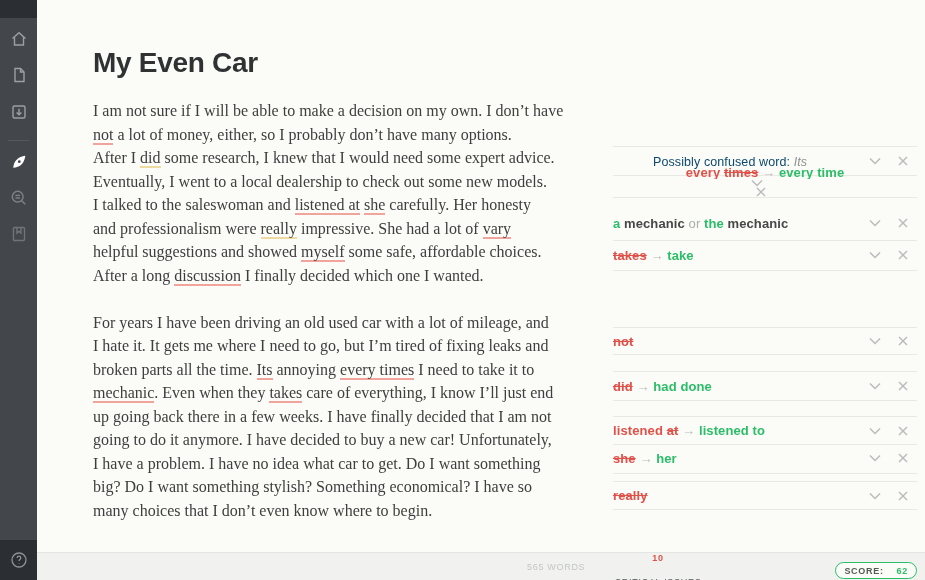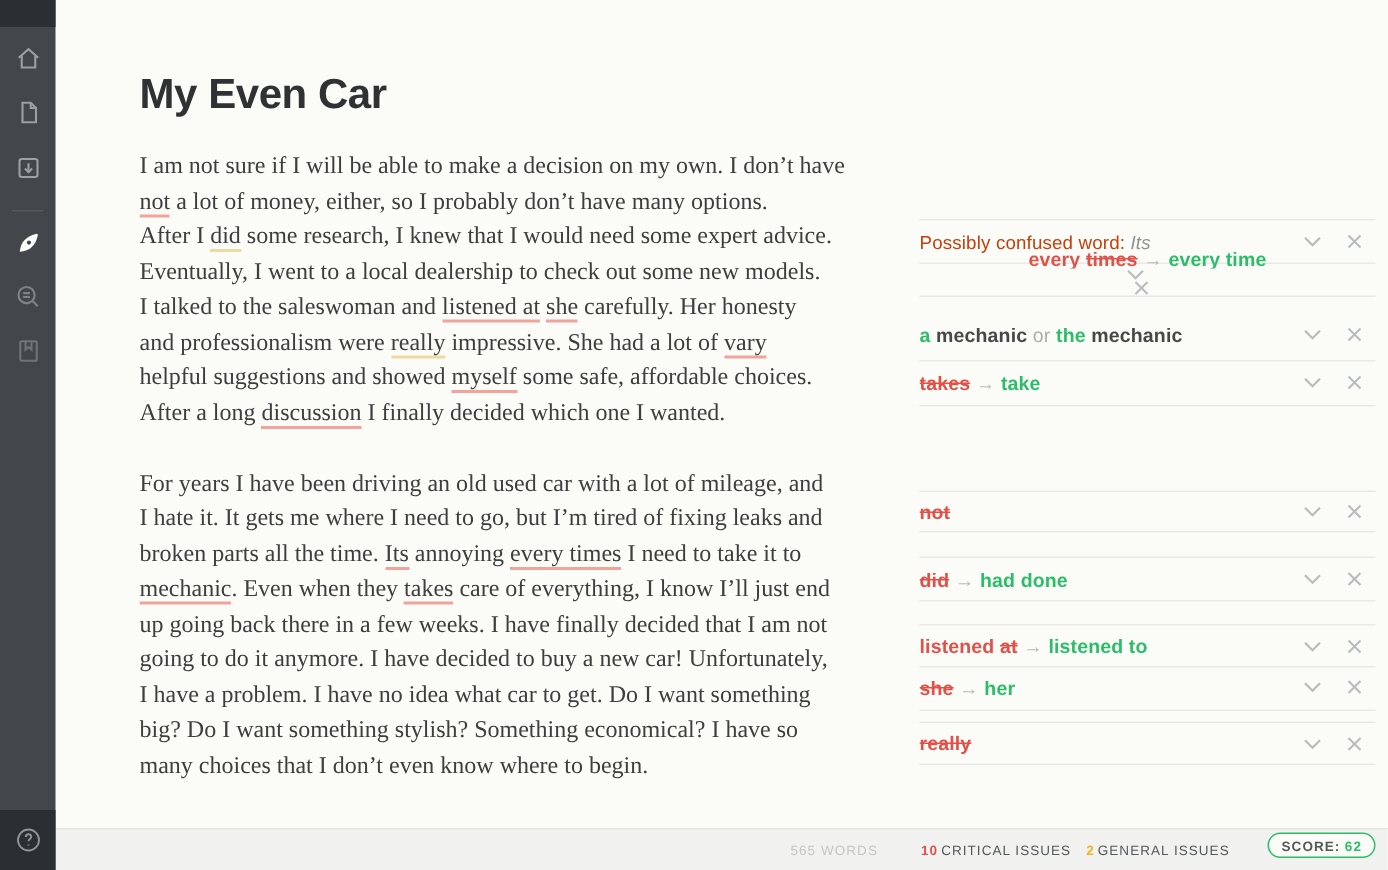--- a/index.html
+++ b/index.html
@@ -23,41 +23,41 @@
   .doc-body p + p{margin-top:23.5px;}
   .u-critical{border-bottom:2px solid #f1a49c;}
   .u-advanced{border-bottom:2px solid #eed9a0;}
 
   
   .suggestions{position:absolute;left:576px;top:0;width:304px;}
   .card{position:absolute;left:0;width:304px;display:flex;align-items:center;
         border-bottom:1px solid #e9e9e4;cursor:pointer;}
   .card.group-start{border-top:1px solid #e9e9e4;}
   .card-text{flex:1;font-size:13px;font-weight:700;letter-spacing:0.1px;white-space:nowrap;overflow:hidden;}
-  .pt-label{color:#c2410c;font-weight:400;font-size:12.5px;}
+  .pt-label{color:#0c4a6e;font-weight:400;font-size:12.5px;margin-left:40px;}
   .pt-label-italic{color:#8f9290;font-weight:400;font-style:italic;font-size:12.5px;}
   .pt-removed{color:#e05149;}
   .pt-removed-strike{color:#e05149;text-decoration:line-through;}
   .pt-added{color:#2bbd68;}
   .pt-plain{color:#474747;}
   .pt-muted{color:#abaeab;font-weight:400;}
   .pt-arrow{color:#b9bcba;font-weight:400;}
   .card-chevron{margin-right:17px;flex:0 0 auto;cursor:pointer;}
   .card-close{margin-right:9px;flex:0 0 auto;cursor:pointer;}
 
   
   .statusbar{position:absolute;left:37px;right:0;bottom:0;height:27px;background:#f1f2ef;
       border-top:1px solid #e4e5e1;font-size:9px;letter-spacing:0.7px;color:#b6bab8;}
   .sb-item{position:absolute;top:0;height:27px;display:flex;align-items:center;gap:4px;}
   .sb-doctype{left:51px;cursor:pointer;}
   .sb-words{left:490px;color:#c3c6c3;}
-  .sb-issues{left:577px;color:#54585c;gap:2px;cursor:pointer;}
+  .sb-issues{left:577px;color:#54585c;gap:14px;cursor:pointer;flex-direction:column;}
   .sb-critical-num{color:#e05149;font-weight:700;}
   .sb-advanced-num{color:#f0b429;font-weight:700;margin-left:8px;}
-  .score-pill{position:absolute;right:8px;top:2px;height:15px;display:flex;align-items:center;gap:3px;
+  .score-pill{position:absolute;right:8px;top:9px;height:15px;display:flex;align-items:center;gap:13px;
       border:1.5px solid #2bbd68;border-radius:10px;padding:0 8px;cursor:pointer;background:#fbfbf8;}
   .score-label{color:#535b56;font-weight:700;}
   .score-value{color:#2bbd68;font-weight:700;}
 </style>
 </head>
 <body>
 
 <aside class="sidebar">
   <div class="sidebar-header"></div>
 

